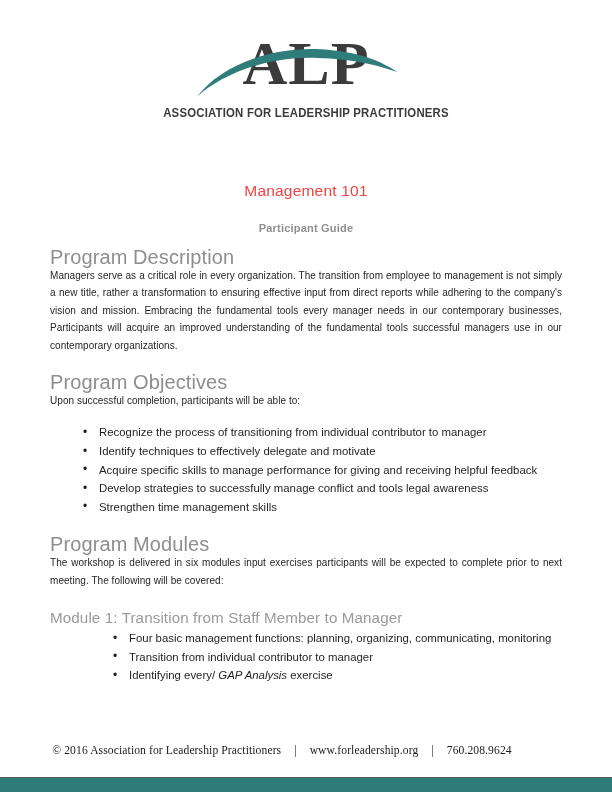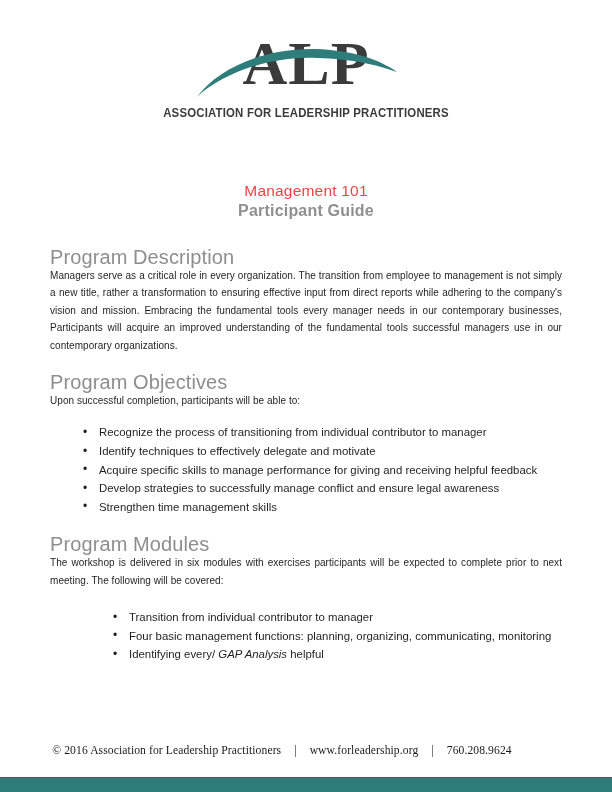--- a/index.html
+++ b/index.html
@@ -81,26 +81,26 @@
     width: 612px;
     text-align: center;
   }
   .doc-title {
     font-size: 15.5px;
     color: #ef4444;
     letter-spacing: 0.2px;
     line-height: 19px;
   }
   .doc-subtitle {
-    font-size: 16px;
+    font-size: 11px;
     font-weight: bold;
     color: #8f8f8f;
     letter-spacing: 0.2px;
     line-height: 16px;
-    margin-top: 3px;
+    margin-top: 20px;
   }
 
   
   .content {
     position: absolute;
     top: 248px;
     left: 50px;
     width: 512px;
   }
 
@@ -228,35 +228,36 @@
 
     <h2 class="section-head">Program Objectives</h2>
     <p class="body-text left">Upon successful completion, participants will be able to:</p>
 
     <div class="spacer-md"></div>
 
     <ul class="bullets objectives">
       <li>Recognize the process of transitioning from individual contributor to manager</li>
       <li>Identify techniques to effectively delegate and motivate</li>
       <li>Acquire specific skills to manage performance for giving and receiving helpful feedback</li>
-      <li>Develop strategies to successfully manage conflict and ensure legal awareness</li>
+      <li>Develop strategies to successfully manage conflict and tools legal awareness</li>
       <li>Strengthen time management skills</li>
     </ul>
 
     <div class="spacer-lg"></div>
 
     <h2 class="section-head">Program Modules</h2>
-    <p class="body-text">The workshop is delivered in six modules with exercises participants will be expected to complete prior to next meeting. The following will be covered:</p>
+    <p class="body-text">The workshop is delivered in six modules input exercises participants will be expected to complete prior to next meeting. The following will be covered:</p>
 
     <div class="spacer-lg"></div>
 
+    <h3 class="module-head">Module 1: Transition from Staff Member to Manager</h3>
     <ul class="bullets module">
+      <li><span>Four basic management functions: planning, organizing, communicating, monitoring</span></li>
       <li><span>Transition from individual contributor to manager</span></li>
-      <li><span>Four basic management functions: planning, organizing, communicating, monitoring</span></li>
-      <li><span>Identifying every/ </span><span class="ital">GAP Analysis</span><span> helpful</span></li>
+      <li><span>Identifying every/ </span><span class="ital">GAP Analysis</span><span> exercise</span></li>
     </ul>
 
   </div>
 
   <div class="footer">
     <span>© 2016 Association for Leadership Practitioners</span><span class="sep">|</span><span>www.forleadership.org</span><span class="sep">|</span><span>760.208.9624</span>
   </div>
 
   <div class="footer-rule"></div>
   <div class="footer-bar"></div>

